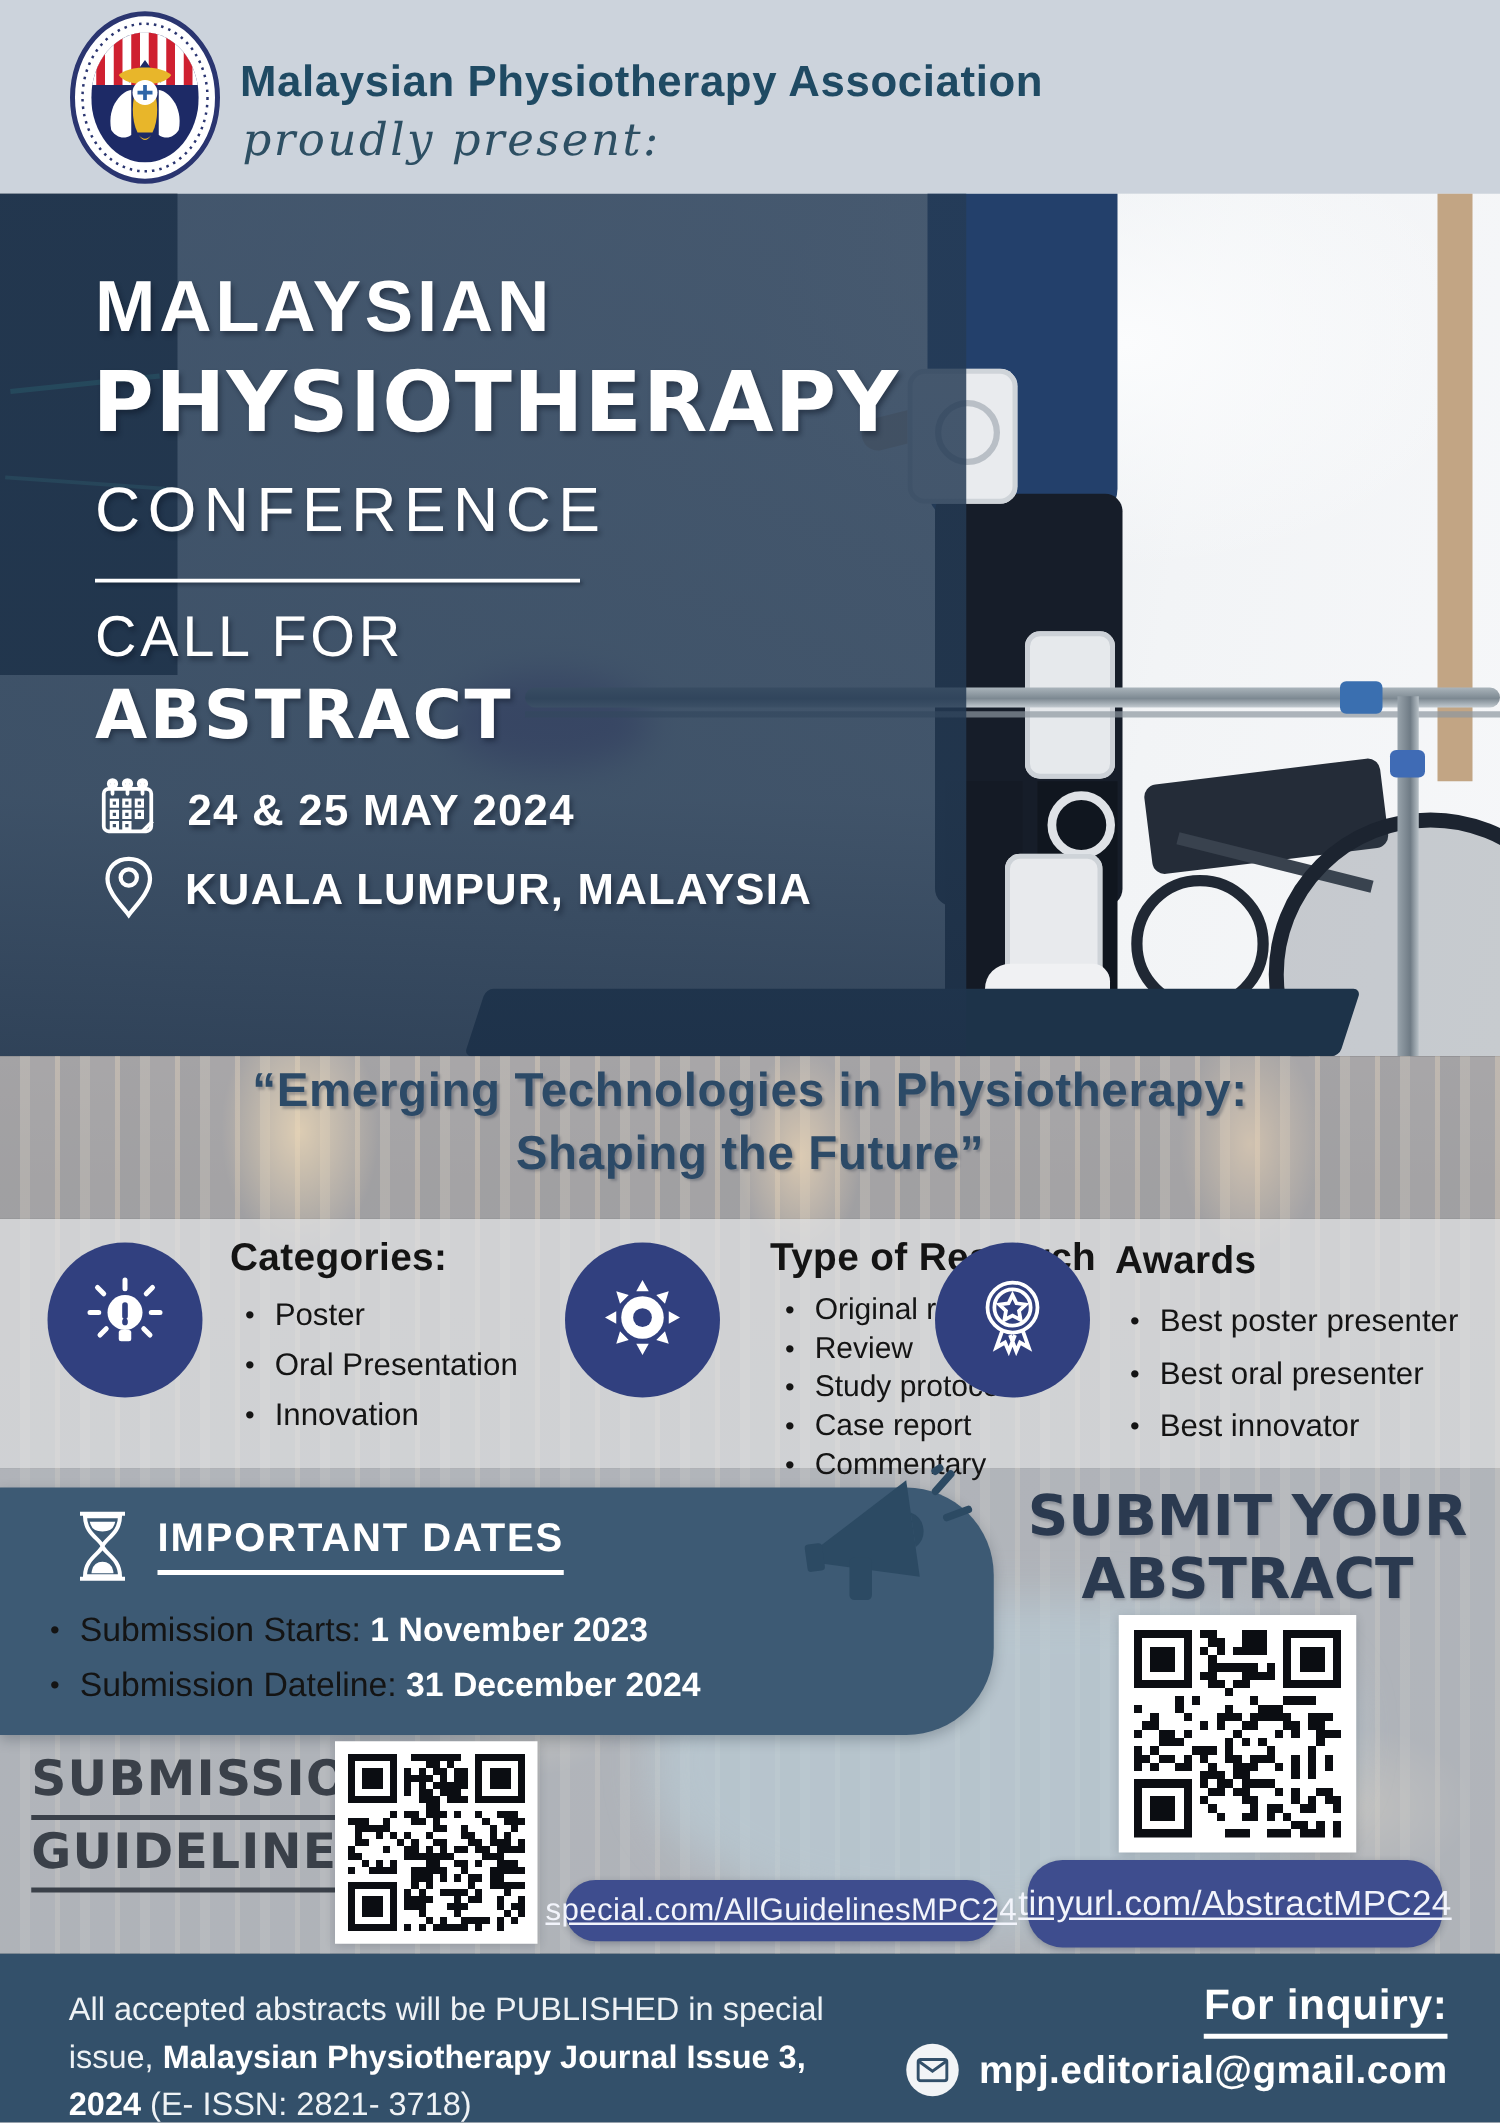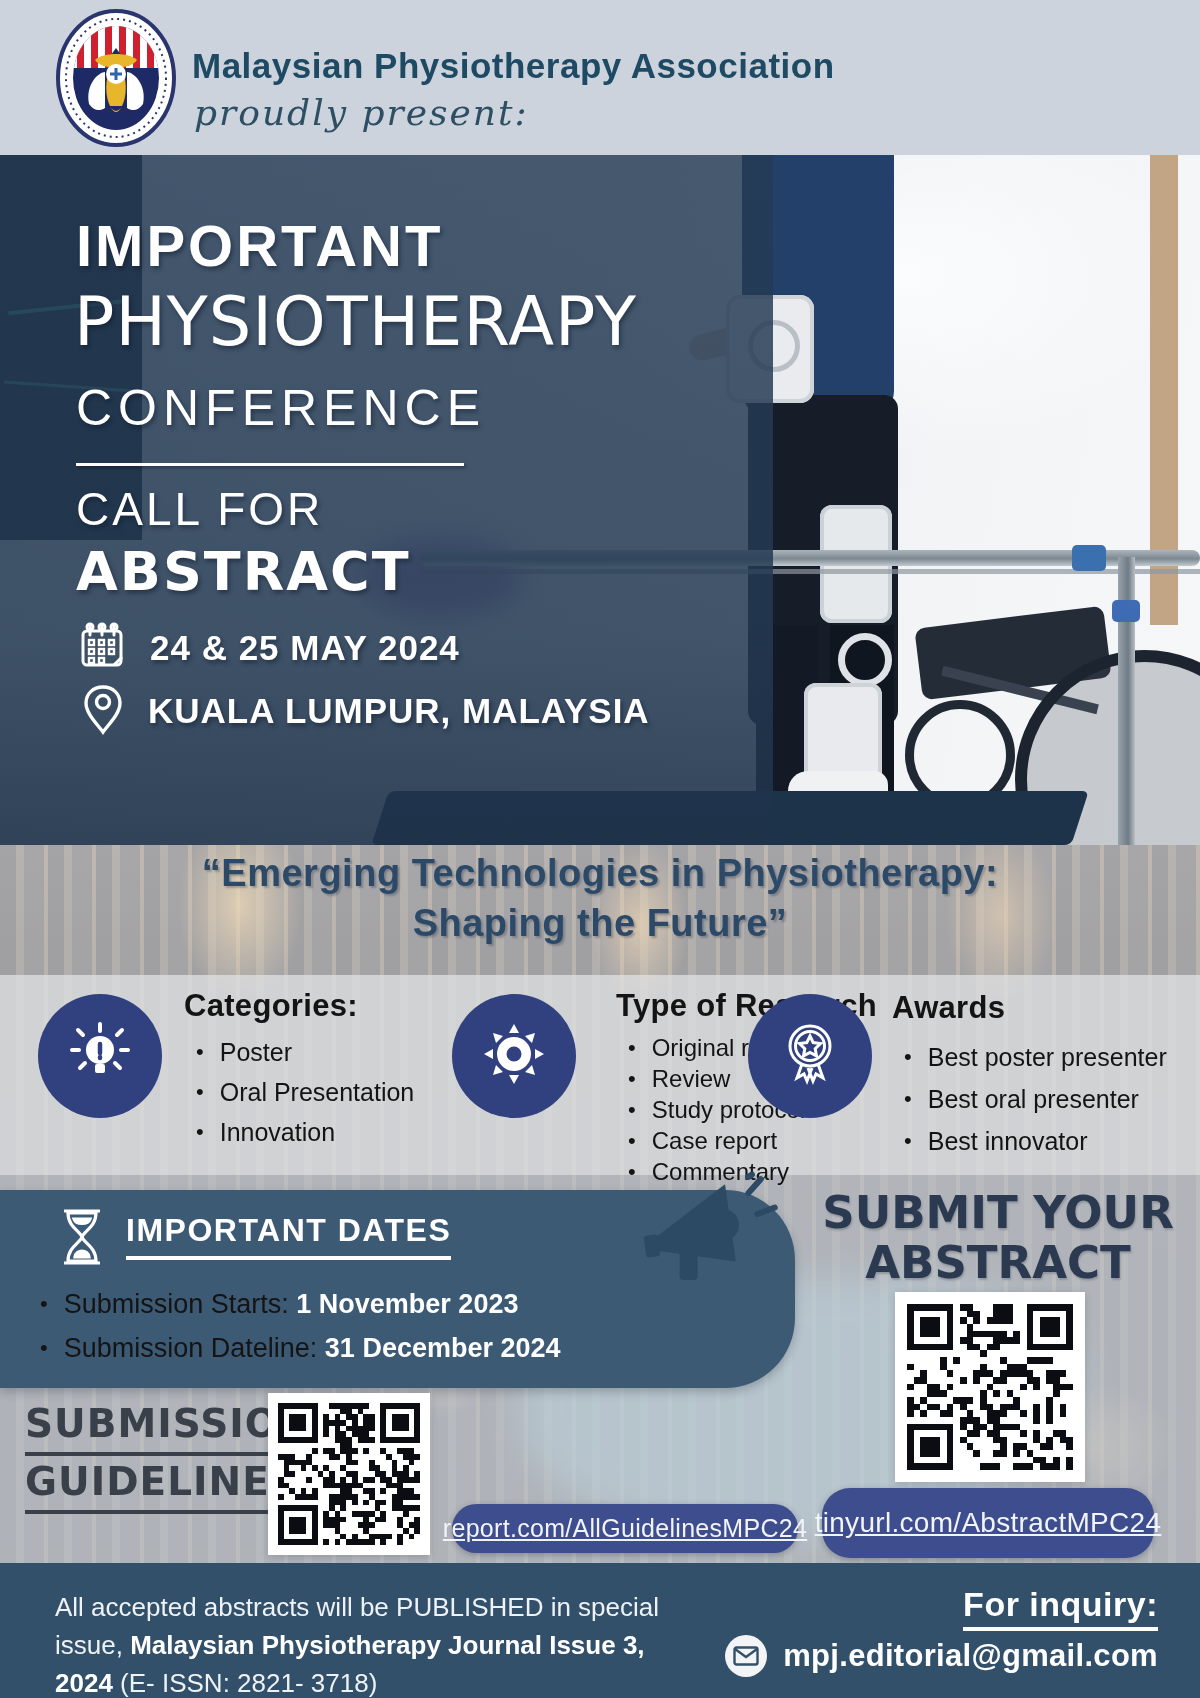--- a/index.html
+++ b/index.html
@@ -39,21 +39,21 @@
   .exo-hip-circle{left:748px;top:165px;width:42px;height:42px;border:5px solid #b9bfc6;border-radius:50%;}
   .exo-thigh{left:820px;top:350px;width:72px;height:118px;background:#e6e9ec;border-radius:12px;box-shadow:inset 0 0 0 4px #ccd1d7;}
   .exo-knee{left:838px;top:478px;width:40px;height:40px;border:7px solid #dfe2e6;border-radius:50%;}
   .exo-shin{left:804px;top:528px;width:78px;height:112px;background:#e8eaed;border-radius:12px;box-shadow:inset 0 0 0 4px #ced3d8;}
   .shoe{left:788px;top:616px;width:100px;height:42px;background:#f0f1f3;border-radius:20px 14px 8px 8px;box-shadow:inset 0 -8px 0 #d7dadd;}
   .treadmill{left:380px;top:636px;width:700px;height:54px;background:#1d3349;transform:skewX(-18deg);border-radius:6px;}
   .hero-overlay{left:0;top:0;width:773px;height:690px;background:linear-gradient(180deg,rgba(37,59,85,.83) 0%,rgba(35,57,82,.85) 70%,rgba(30,50,74,.9) 100%);}
 
   .hero-text{color:#ffffff;text-shadow:2px 3px 4px rgba(10,20,35,.45);white-space:nowrap;}
   .h-line1{left:76px;top:57px;font-size:58px;font-weight:600;letter-spacing:3px;}
-  .h-line2{left:74px;top:128px;font-size:67px;font-weight:400;letter-spacing:1px;font-family:"DejaVu Sans",sans-serif;}
+  .h-line2{left:74px;top:128px;font-size:67px;font-weight:700;letter-spacing:1px;font-family:"DejaVu Sans",sans-serif;}
   .h-line3{left:76px;top:224px;font-size:50px;font-weight:400;letter-spacing:6px;}
   .h-divider{left:76px;top:308px;width:388px;height:3px;background:#ffffff;box-shadow:2px 2px 3px rgba(10,20,35,.4);}
   .h-line4{left:76px;top:327px;font-size:46px;font-weight:400;letter-spacing:3px;}
   .h-line5{left:76px;top:385px;font-size:54px;font-weight:800;letter-spacing:2px;font-family:"DejaVu Sans",sans-serif;}
   .icon-row{display:flex;align-items:center;gap:22px;}
   .row-date{left:78px;top:466px;}
   .row-loc{left:80px;top:528px;}
   .row-text{font-size:35px;font-weight:bold;letter-spacing:1px;color:#fff;text-shadow:2px 3px 4px rgba(10,20,35,.45);}
 
   
@@ -182,21 +182,21 @@
     <div class="abs exo-shin"></div>
     <div class="abs shoe"></div>
     <div class="abs treadmill"></div>
     <div class="abs rail-h"></div>
     <div class="abs rail-h2"></div>
     <div class="abs rail-v"></div>
     <div class="abs clamp1"></div>
     <div class="abs clamp2"></div>
     <div class="abs hero-overlay"></div>
 
-    <div class="abs hero-text h-line1">IMPORTANT</div>
+    <div class="abs hero-text h-line1">MALAYSIAN</div>
     <div class="abs hero-text h-line2">PHYSIOTHERAPY</div>
     <div class="abs hero-text h-line3">CONFERENCE</div>
     <div class="abs h-divider"></div>
     <div class="abs hero-text h-line4">CALL FOR</div>
     <div class="abs hero-text h-line5">ABSTRACT</div>
 
     <div class="abs icon-row row-date">
       <span>
         <svg width="50" height="50" viewBox="0 0 50 50" fill="none" stroke="#ffffff" stroke-width="3">
           <rect x="5" y="10" width="38" height="34" rx="4"></rect>
@@ -783,21 +783,21 @@
         <rect x="2" y="2" width="3" height="3"></rect>
         <rect x="18" y="0" width="7" height="7"></rect>
         <rect x="19" y="1" width="5" height="5" fill="#fff"></rect>
         <rect x="20" y="2" width="3" height="3"></rect>
         <rect x="0" y="18" width="7" height="7"></rect>
         <rect x="1" y="19" width="5" height="5" fill="#fff"></rect>
         <rect x="2" y="20" width="3" height="3"></rect>
       </svg>
     </div>
   <div class="abs pill pill-left">
-    <span>report.com/AllGuidelinesMPC24</span>
+    <span>special.com/AllGuidelinesMPC24</span>
   </div>
 
   <div class="abs footer">
     <div class="abs foot-note">
       <div><span>All accepted abstracts will be PUBLISHED in special</span></div>
       <div><span>issue, </span><b>Malaysian Physiotherapy Journal Issue 3,</b></div>
       <div><b>2024</b><span> (E- ISSN: 2821- 3718)</span></div>
     </div>
     <div class="abs inquiry">For inquiry:</div>
     <div class="abs email-row">

